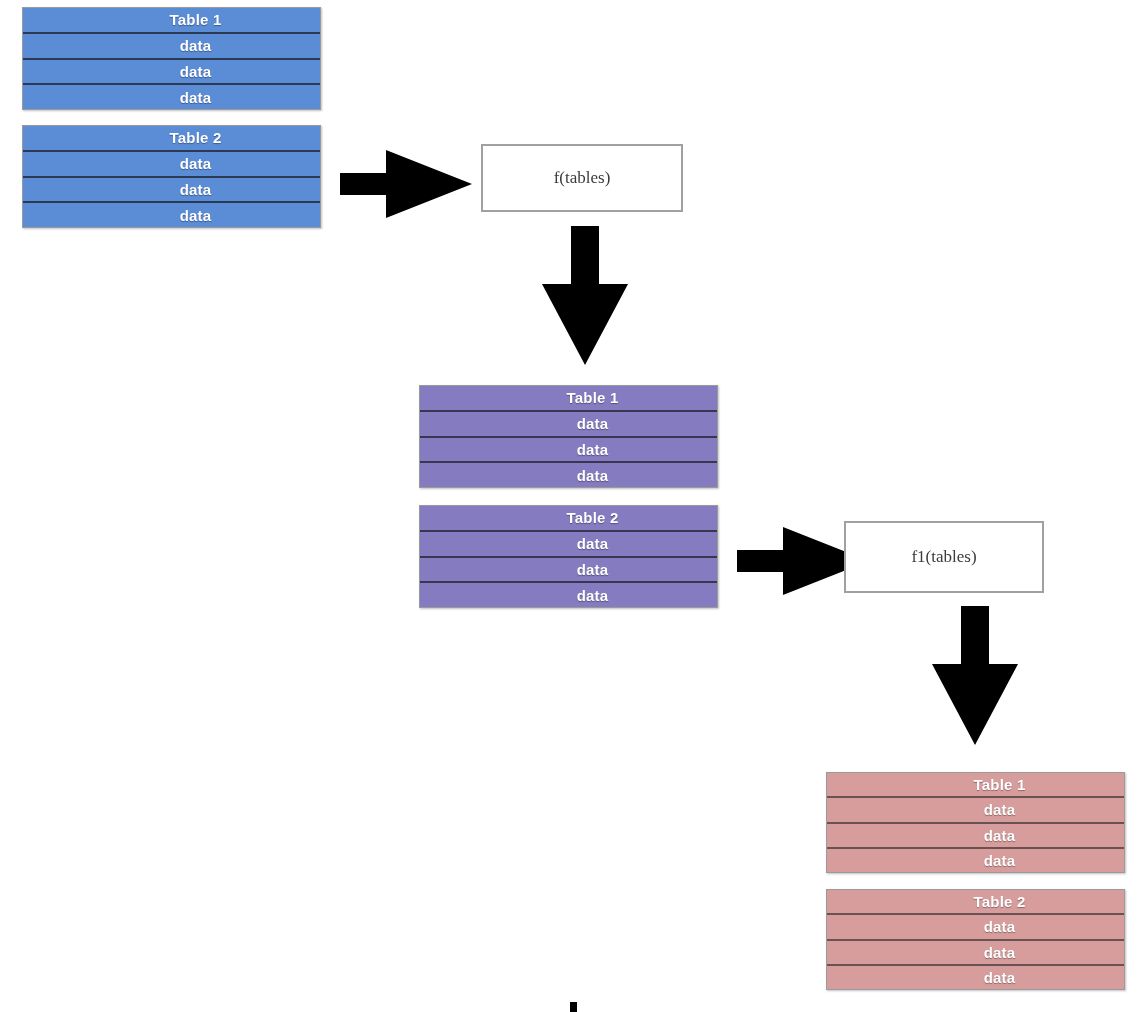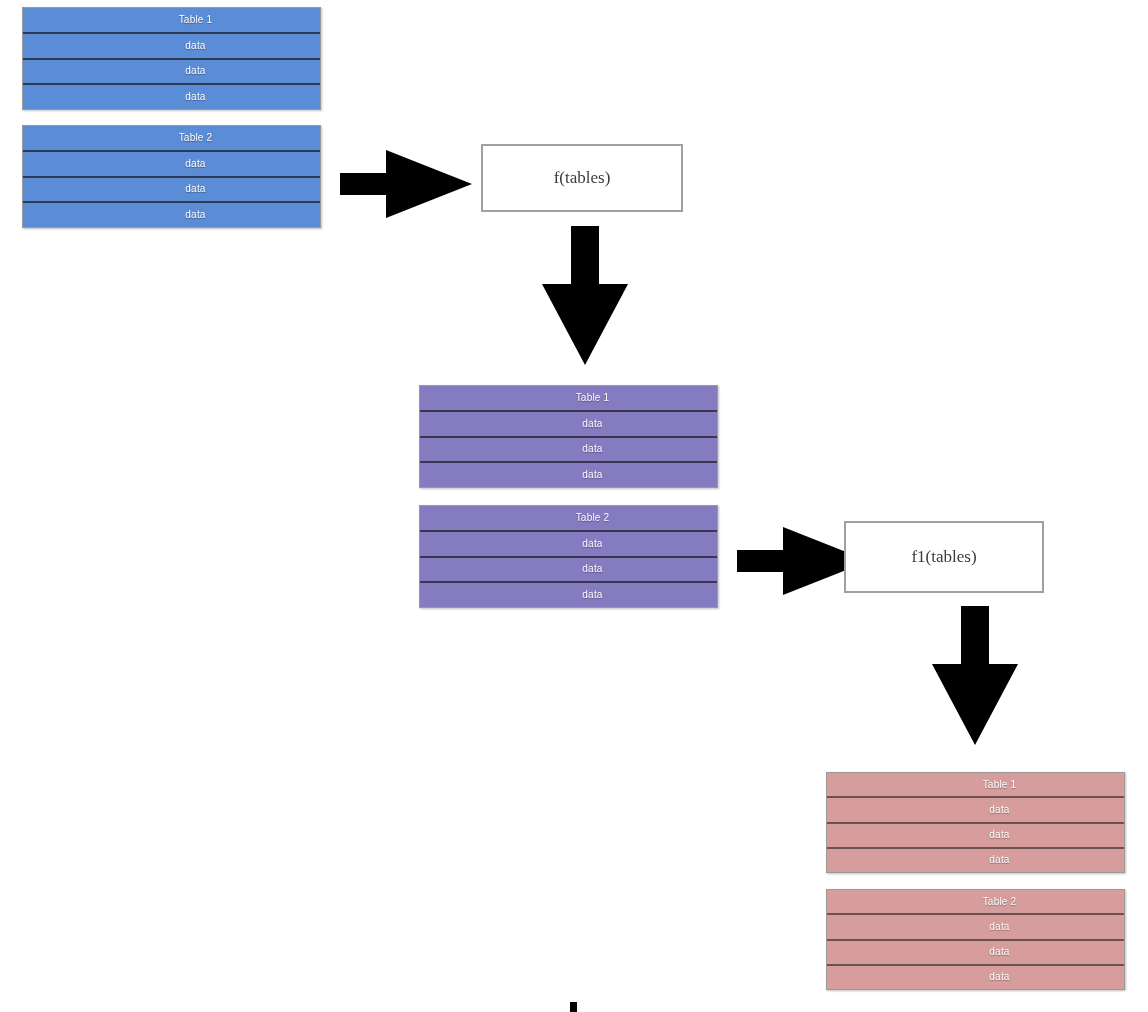--- a/index.html
+++ b/index.html
@@ -27,22 +27,22 @@
     display: flex;
     flex-direction: column;
   }
   .table-row {
     flex: 1 1 0;
     box-sizing: border-box;
     display: flex;
     align-items: center;
     justify-content: center;
     color: #ffffff;
-    font-size: 10px;
-    font-weight: normal;
+    font-size: 15px;
+    font-weight: bold;
     letter-spacing: 0.2px;
     text-shadow: 0 1px 1px rgba(0,0,0,0.35);
     border-bottom: 2px solid #2f3542;
     line-height: 1;
     padding-left: 48px;
   }
   .table-row:last-child {
     border-bottom: none;
   }
 

